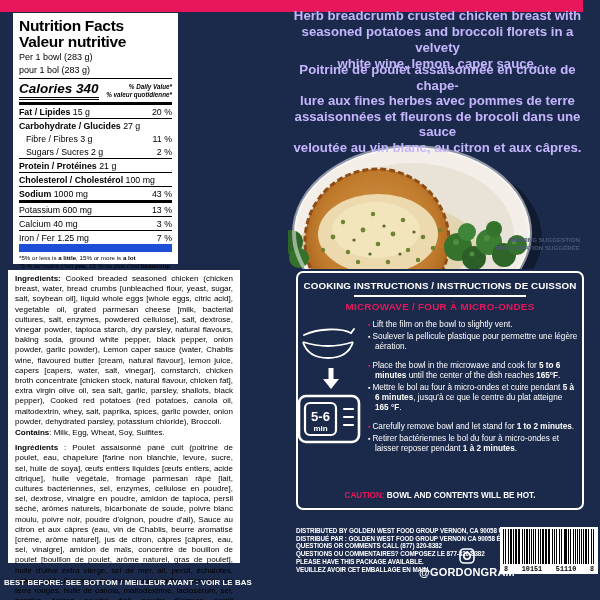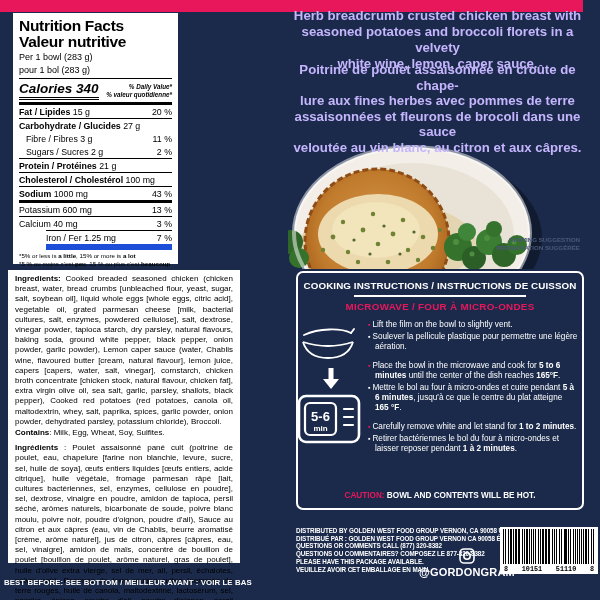--- a/index.html
+++ b/index.html
@@ -19,21 +19,21 @@
   .n-serving{font-size:9px;line-height:11px;margin-top:2px;}
   .n-hr1{border-top:1px solid #000;margin-top:2px;}
   .cal-row{display:flex;justify-content:space-between;align-items:flex-start;padding:2px 0 2px 0;font-style:italic;}
   .cal-txt{font-weight:bold;font-size:13.5px;border-bottom:3px double #000;padding-bottom:1px;}
   .dv-head{font-size:6.3px;font-weight:bold;text-align:right;line-height:7.5px;padding-top:2px;}
   .n-thick{border-top:3px solid #000;}
   .nrow{display:flex;justify-content:space-between;align-items:center;font-size:8.8px;
         line-height:10px;padding:1.5px 0;}
   .nrow.hair{border-top:1px solid #000;}
   .nrow.thick{border-top:3px solid #000;}
-  .nrow.thickafter{border-bottom:6px solid #1d4ed8;margin-left:27px;}
+  .nrow.thickafter{border-bottom:8px solid #1d4ed8;}
   .nrow .ind{padding-left:7px;}
   .ndv{white-space:nowrap;padding-left:4px;}
   .n-foot{font-size:6.2px;line-height:7.6px;padding-top:2px;}
 
   
   .ingr{left:8px;top:270px;width:232px;height:293px;background:#fff;color:#000;
         padding:4px 7px;z-index:2;font-size:8px;line-height:10.2px;text-align:justify;}
   .ingr p{margin:0 0 5px 0;}
 
   
@@ -255,21 +255,21 @@
     <div class="steps">
       <div class="step">
         <p class="s-en"><span>Lift the film on the bowl to slightly vent.</span></p>
         <p class="s-fr"><span>Soulever la pellicule plastique pour permettre une légère aération.</span></p>
       </div>
       <div class="step">
         <p class="s-en"><span>Place the bowl in the microwave and cook for </span><b>5 to 6 minutes</b><span> until the center of the dish reaches </span><b>165°F</b><span>.</span></p>
         <p class="s-fr"><span>Mettre le bol au four à micro-ondes et cuire pendant </span><b>5 à 6 minutes</b><span>, jusqu'à ce que le centre du plat atteigne </span><b>165 °F</b><span>.</span></p>
       </div>
       <div class="step">
-        <p class="s-en"><span>Carefully remove white and let stand for </span><b>1 to 2 minutes</b><span>.</span></p>
+        <p class="s-en"><span>Carefully remove bowl and let stand for </span><b>1 to 2 minutes</b><span>.</span></p>
         <p class="s-fr"><span>Retirer bactériennes le bol du four à micro-ondes et laisser reposer pendant </span><b>1 à 2 minutes</b><span>.</span></p>
       </div>
     </div>
     <div class="caution">
       <div><span class="c-label">CAUTION:</span>
         <span>BOWL AND CONTENTS WILL BE HOT.</span></div>
     </div>
   </div>
 
   <svg class="abs icon-bowl" width="58" height="36" viewBox="0 0 58 36">

